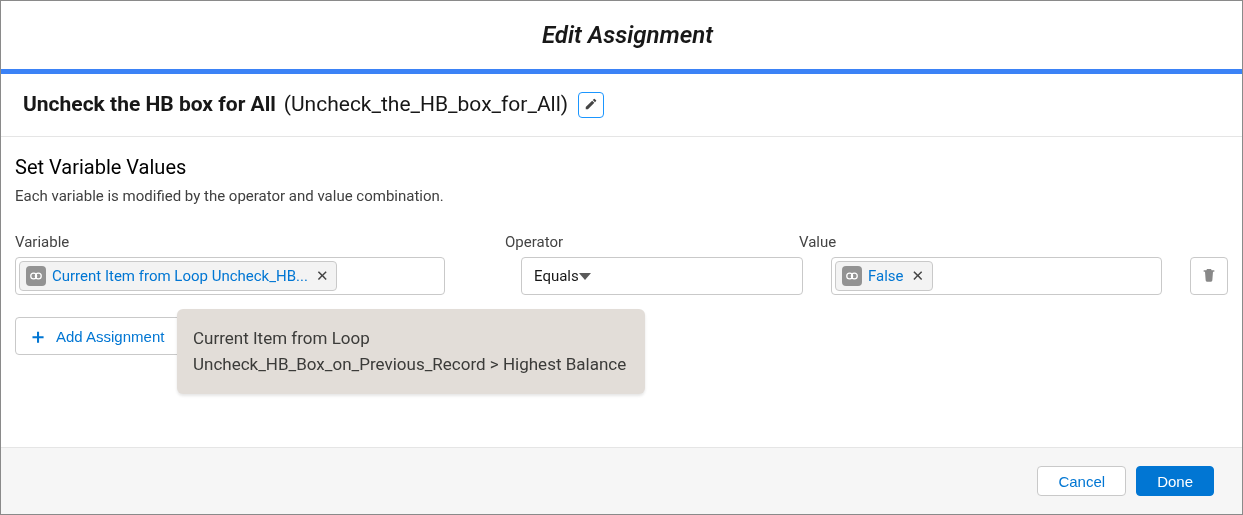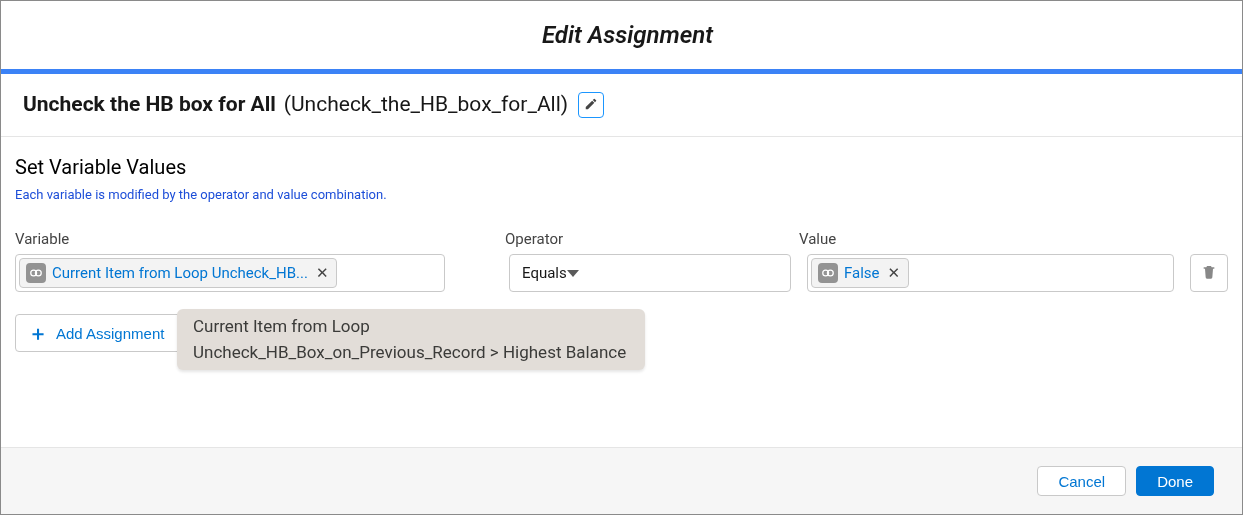--- a/index.html
+++ b/index.html
@@ -65,41 +65,41 @@
       flex: 1;
       position: relative;
     }
     .section-title {
       font-size: 20px;
       font-weight: 400;
       color: #000000;
       margin-bottom: 8px;
     }
     .section-desc {
-      font-size: 13px;
-      color: #1d4ed8;
+      font-size: 15px;
+      color: #404040;
       margin-bottom: 28px;
     }
     .row-labels {
       display: flex;
       gap: 12px;
       padding-right: 50px;
     }
     .row-labels > div {
       font-size: 15px;
       color: #444;
       margin-bottom: 6px;
     }
     .col-variable { flex: 0 0 430px; }
     .col-operator { flex: 0 0 282px; margin-left: 48px; }
     .col-value { flex: 1; }
 
     .assignment-row {
       display: flex;
-      gap: 16px;
+      gap: 28px;
       align-items: center;
     }
     .pill-input {
       height: 38px;
       border: 1px solid #c9c9c9;
       border-radius: 4px;
       background: #fff;
       display: flex;
       align-items: center;
       padding: 3px;
@@ -199,21 +199,21 @@
       font-weight: 600;
     }
 
     .tooltip {
       position: absolute;
       left: 176px;
       top: 172px;
       width: 468px;
       background: #e2ddd8;
       border-radius: 6px;
-      padding: 4px 16px;
+      padding: 16px 16px;
       font-size: 17px;
       color: #3b3b39;
       line-height: 1.55;
       box-shadow: 0 2px 3px rgba(0,0,0,0.1);
       z-index: 10;
     }
 
     .modal-footer {
       border-top: 1px solid #e5e5e5;
       background: #f6f6f6;

